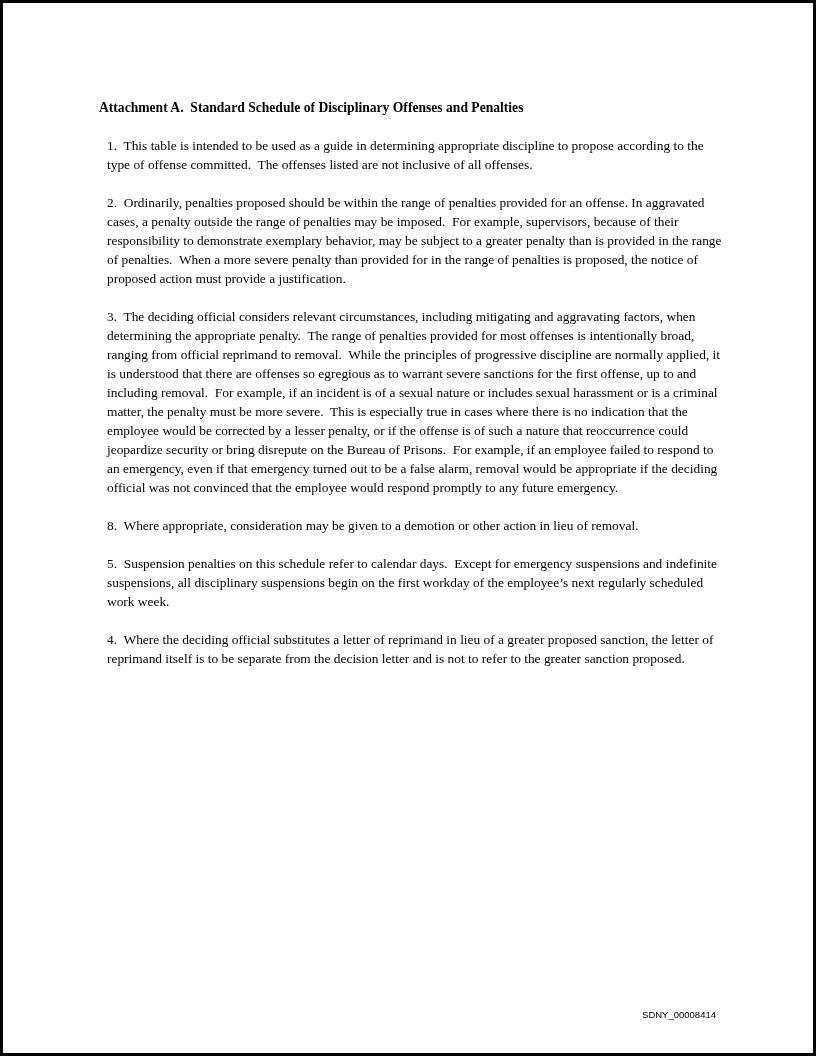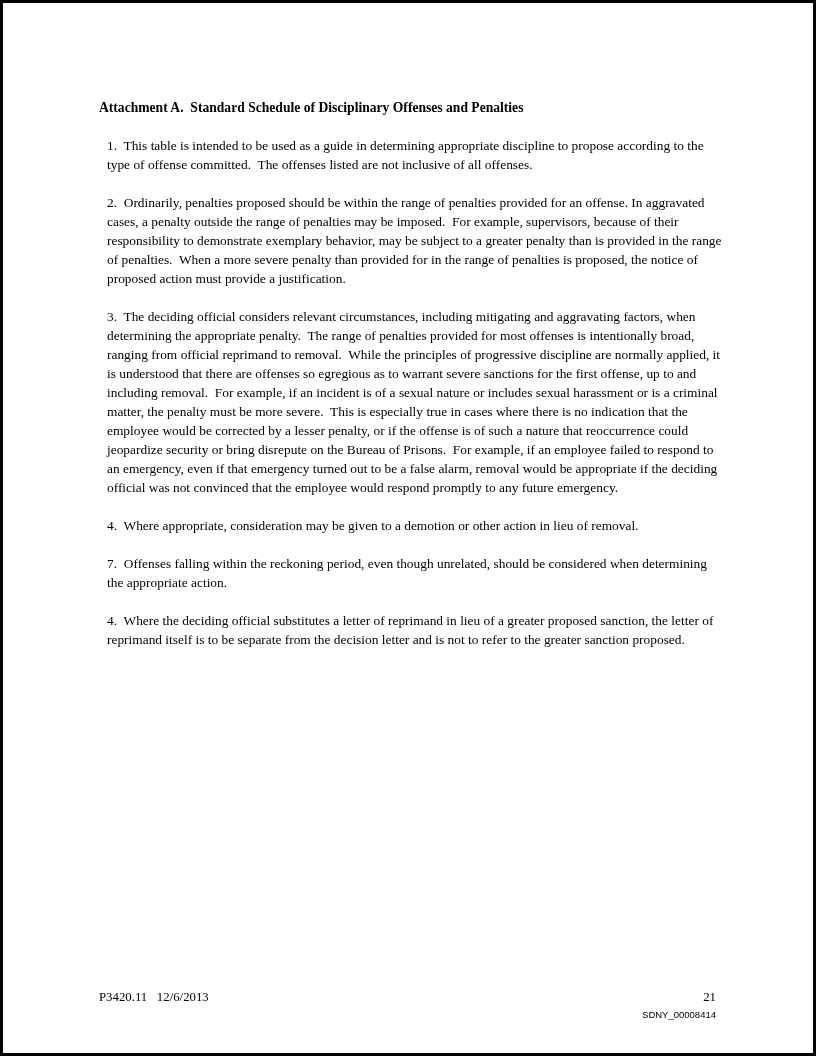--- a/index.html
+++ b/index.html
@@ -65,23 +65,19 @@
 </style>
 </head>
 <body>
 
 <div class="page">
   <div class="content">
     <div class="doc-title">Attachment A.  Standard Schedule of Disciplinary Offenses and Penalties</div>
     <div class="para">1.  This table is intended to be used as a guide in determining appropriate discipline to propose according to the type of offense committed.  The offenses listed are not inclusive of all offenses.</div>
     <div class="para">2.  Ordinarily, penalties proposed should be within the range of penalties provided for an offense. In aggravated cases, a penalty outside the range of penalties may be imposed.  For example, supervisors, because of their responsibility to demonstrate exemplary behavior, may be subject to a greater penalty than is provided in the range of penalties.  When a more severe penalty than provided for in the range of penalties is proposed, the notice of proposed action must provide a justification.</div>
     <div class="para">3.  The deciding official considers relevant circumstances, including mitigating and aggravating factors, when determining the appropriate penalty.  The range of penalties provided for most offenses is intentionally broad, ranging from official reprimand to removal.  While the principles of progressive discipline are normally applied, it is understood that there are offenses so egregious as to warrant severe sanctions for the first offense, up to and including removal.  For example, if an incident is of a sexual nature or includes sexual harassment or is a criminal matter, the penalty must be more severe.  This is especially true in cases where there is no indication that the employee would be corrected by a lesser penalty, or if the offense is of such a nature that reoccurrence could jeopardize security or bring disrepute on the Bureau of Prisons.  For example, if an employee failed to respond to an emergency, even if that emergency turned out to be a false alarm, removal would be appropriate if the deciding official was not convinced that the employee would respond promptly to any future emergency.</div>
-    <div class="para">4.  Where appropriate, consideration may be given to a demotion or other action in lieu of removal.</div>
-    <div class="para">7.  Offenses falling within the reckoning period, even though unrelated, should be considered when determining the appropriate action.</div>
+    <div class="para">8.  Where appropriate, consideration may be given to a demotion or other action in lieu of removal.</div>
+    <div class="para">5.  Suspension penalties on this schedule refer to calendar days.  Except for emergency suspensions and indefinite suspensions, all disciplinary suspensions begin on the first workday of the employee’s next regularly scheduled work week.</div>
     <div class="para">4.  Where the deciding official substitutes a letter of reprimand in lieu of a greater proposed sanction, the letter of reprimand itself is to be separate from the decision letter and is not to refer to the greater sanction proposed.</div>
   </div>
 
-  <div class="footer">
-    <span class="footer-left">P3420.11   12/6/2013</span>
-    <span>21</span>
-  </div>
   <div class="bates">SDNY_00008414</div>
 </div>
 
 </body></html>

